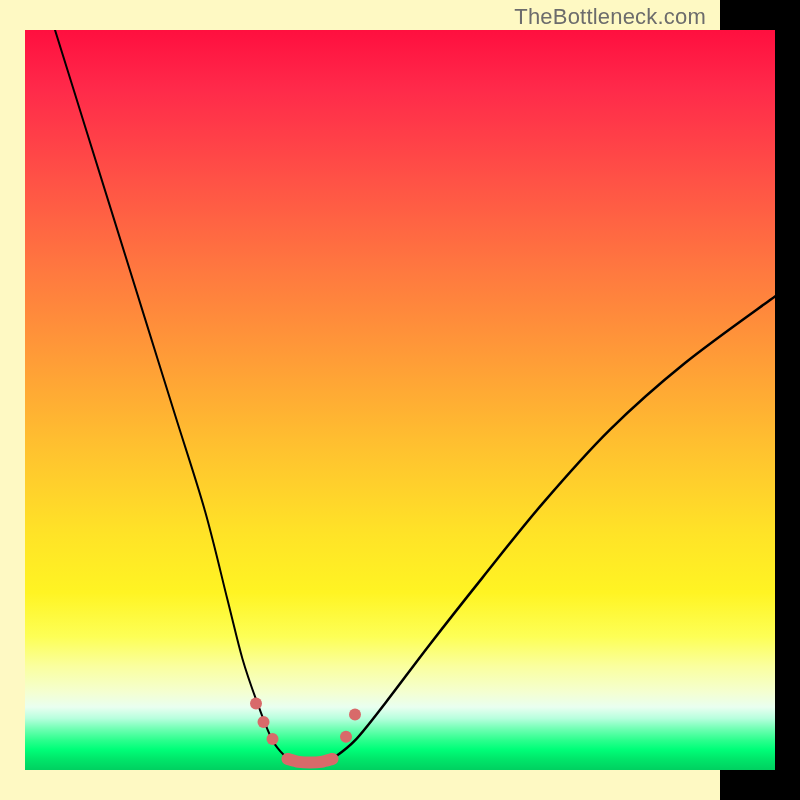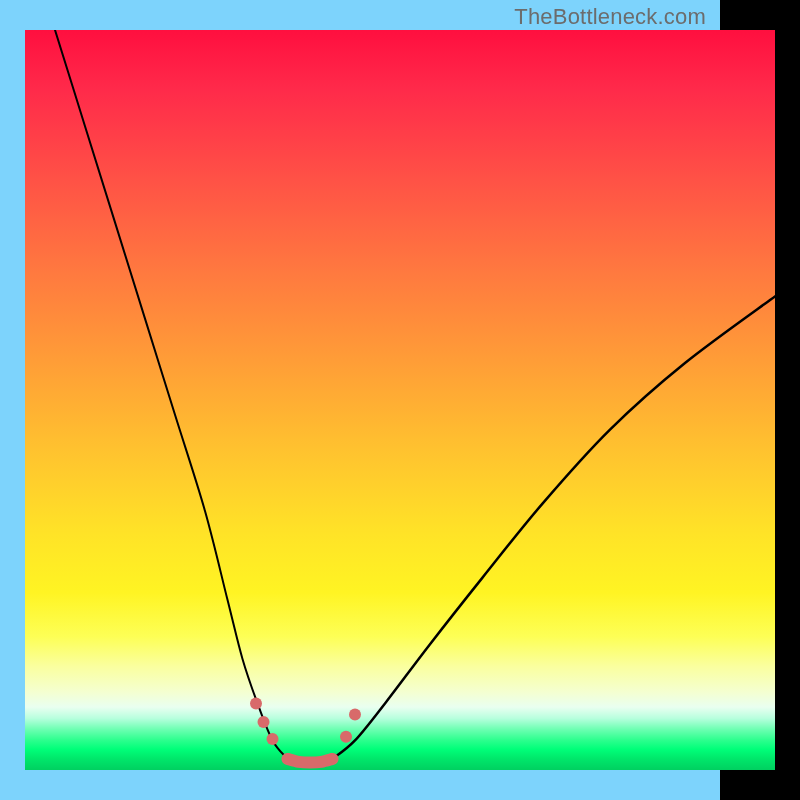--- a/index.html
+++ b/index.html
@@ -8,21 +8,21 @@
     width: 800px;
     height: 800px;
     background: #000;
     overflow: hidden;
     font-family: Arial, Helvetica, sans-serif;
   }
   .stage {
     position: relative;
     width: 720px;
     height: 800px;
-    background: #7dd3fc;
+    background: #fef9c3;
   }
   .watermark {
     position: absolute;
     top: 4px;
     right: 14px;
     color: #6c6c6c;
     font-size: 22px;
     font-weight: 500;
     letter-spacing: 0.2px;
     z-index: 3;

